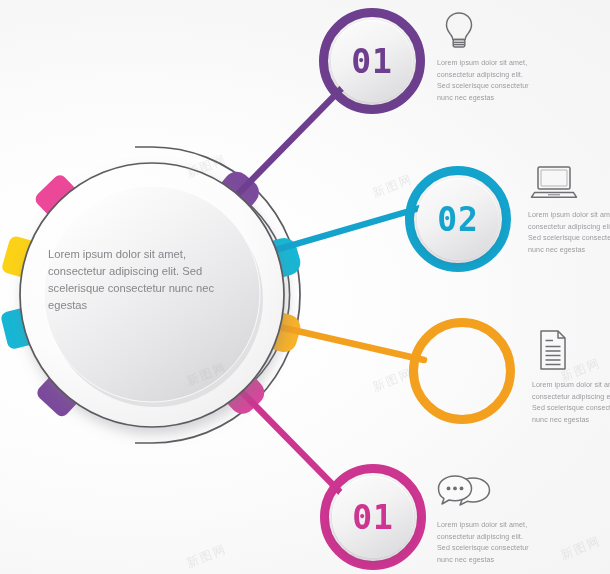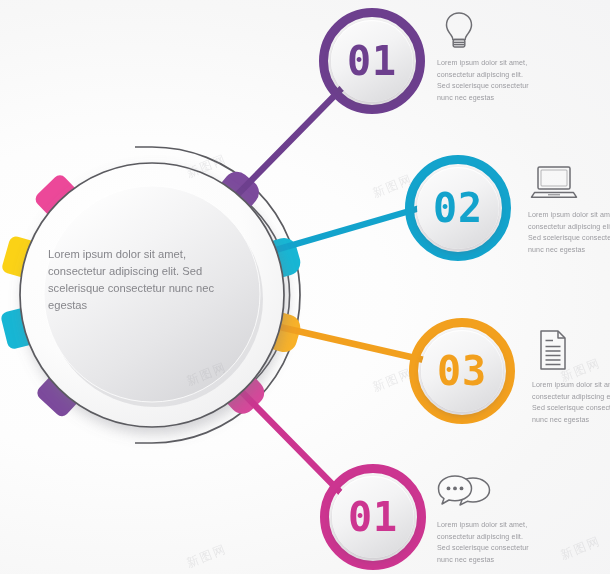--- a/index.html
+++ b/index.html
@@ -66,21 +66,21 @@
     left: 12px; top: 12px;
     width: 82px; height: 82px;
     border-radius: 50%;
     background: linear-gradient(150deg, #fdfdfd 0%, #f3f3f4 42%, #e2e2e4 78%, #d8d8da 100%);
     box-shadow: 0 3px 7px rgba(90,80,95,0.30), inset 0 1px 1px #ffffff;
     display: flex;
     align-items: center;
     justify-content: center;
   }
   .node .num {
-    font-size: 40px;
+    font-size: 33px;
     font-weight: bold;
     letter-spacing: 1px;
     line-height: 1;
     font-family: "DejaVu Sans Mono", monospace;
     -webkit-text-stroke: 0;
     background: none;
   }
 
   
   .desc {
@@ -216,44 +216,41 @@
       <svg width="44" height="44" viewBox="0 0 44 44" fill="none" stroke="#6e6e73" stroke-width="1.5">
         <path d="M22 5 C14.5 5 9.5 10.5 9.5 17 C9.5 21.6 12 24.3 14 27 C15.4 28.9 15.8 30.3 15.8 31.6 L28.2 31.6 C28.2 30.3 28.6 28.9 30 27 C32 24.3 34.5 21.6 34.5 17 C34.5 10.5 29.5 5 22 5 Z" stroke-linejoin="round"></path>
         <rect x="16.2" y="31.6" width="11.6" height="7.4" rx="1.4"></rect>
         <line x1="16.8" y1="34.4" x2="27.2" y2="34.4"></line>
         <line x1="16.8" y1="36.6" x2="27.2" y2="36.6"></line>
       </svg>
     </div>
     <div class="body">Lorem ipsum dolor sit amet, consectetur adipiscing elit. Sed scelerisque consectetur nunc nec egestas</div>
   </div>
 
-  <div class="node" style="left:405px; top:155px;text-decoration:underline;">
+  <div class="node" style="left:405px; top:166px;text-decoration:underline;">
     <div class="ring" style="border-color:#13a3cc;"></div>
     <div class="disc">
       <span class="num" style="color:#13a3cc;">02</span>
     </div>
   </div>
 
   <div class="desc" style="left:528px; top:158px;">
     <div class="icon">
       <svg width="52" height="42" viewBox="0 0 52 42" fill="none" stroke="#6e6e73" stroke-width="1.5">
         <rect x="10" y="5" width="32" height="22" rx="1.6"></rect>
         <rect x="13" y="8" width="26" height="16" rx="0.8" stroke-width="0.9" opacity="0.55"></rect>
         <path d="M6.5 30.6 L45.5 30.6 L48.5 35.2 L3.5 35.2 Z" stroke-linejoin="round"></path>
         <line x1="20" y1="32.8" x2="32" y2="32.8" stroke-width="0.9"></line>
       </svg>
     </div>
     <div class="body">Lorem ipsum dolor sit amet, consectetur adipiscing elit. Sed scelerisque consectetur nunc nec egestas</div>
   </div>
 
   <div class="node" style="left:409px; top:318px;">
     <div class="ring" style="border-color:#f2a01e;"></div>
-    <div class="disc">
-      <span class="num" style="color:#f2a01e;">03</span>
-    </div>
   </div>
 
   <div class="desc" style="left:532px; top:328px;">
     <div class="icon">
       <svg width="38" height="46" viewBox="0 0 38 46" fill="none" stroke="#6e6e73" stroke-width="1.5">
         <path d="M9 3 L26 3 L33 10 L33 41 L9 41 Z" stroke-linejoin="round"></path>
         <path d="M26 3 L26 10 L33 10" stroke-linejoin="round"></path>
         <line x1="13.5" y1="12.5" x2="21" y2="12.5"></line>
         <line x1="13.5" y1="18.5" x2="28.5" y2="18.5"></line>
         <line x1="13.5" y1="23" x2="28.5" y2="23"></line>

